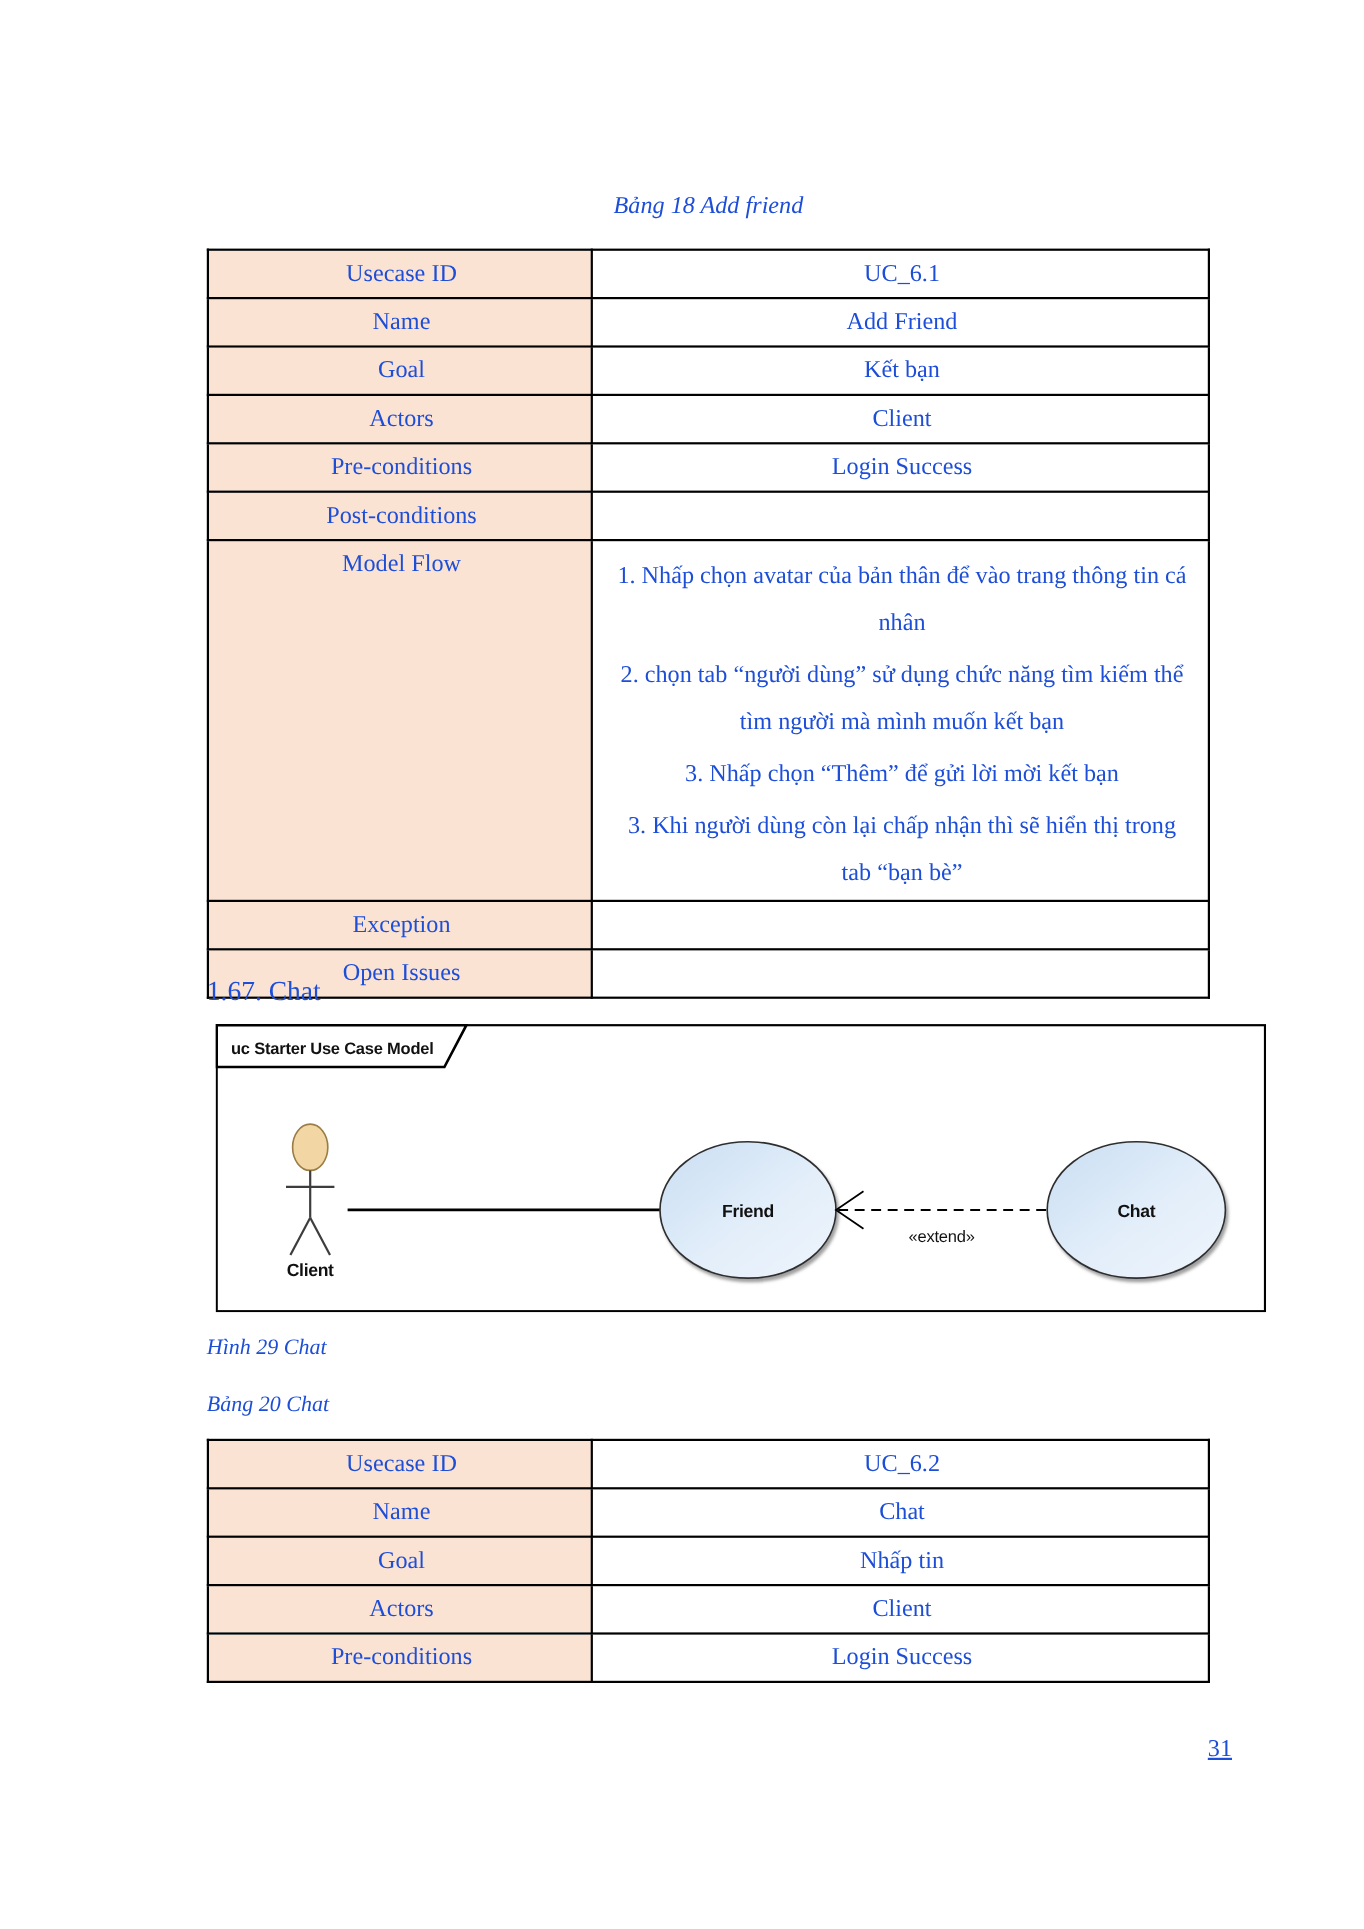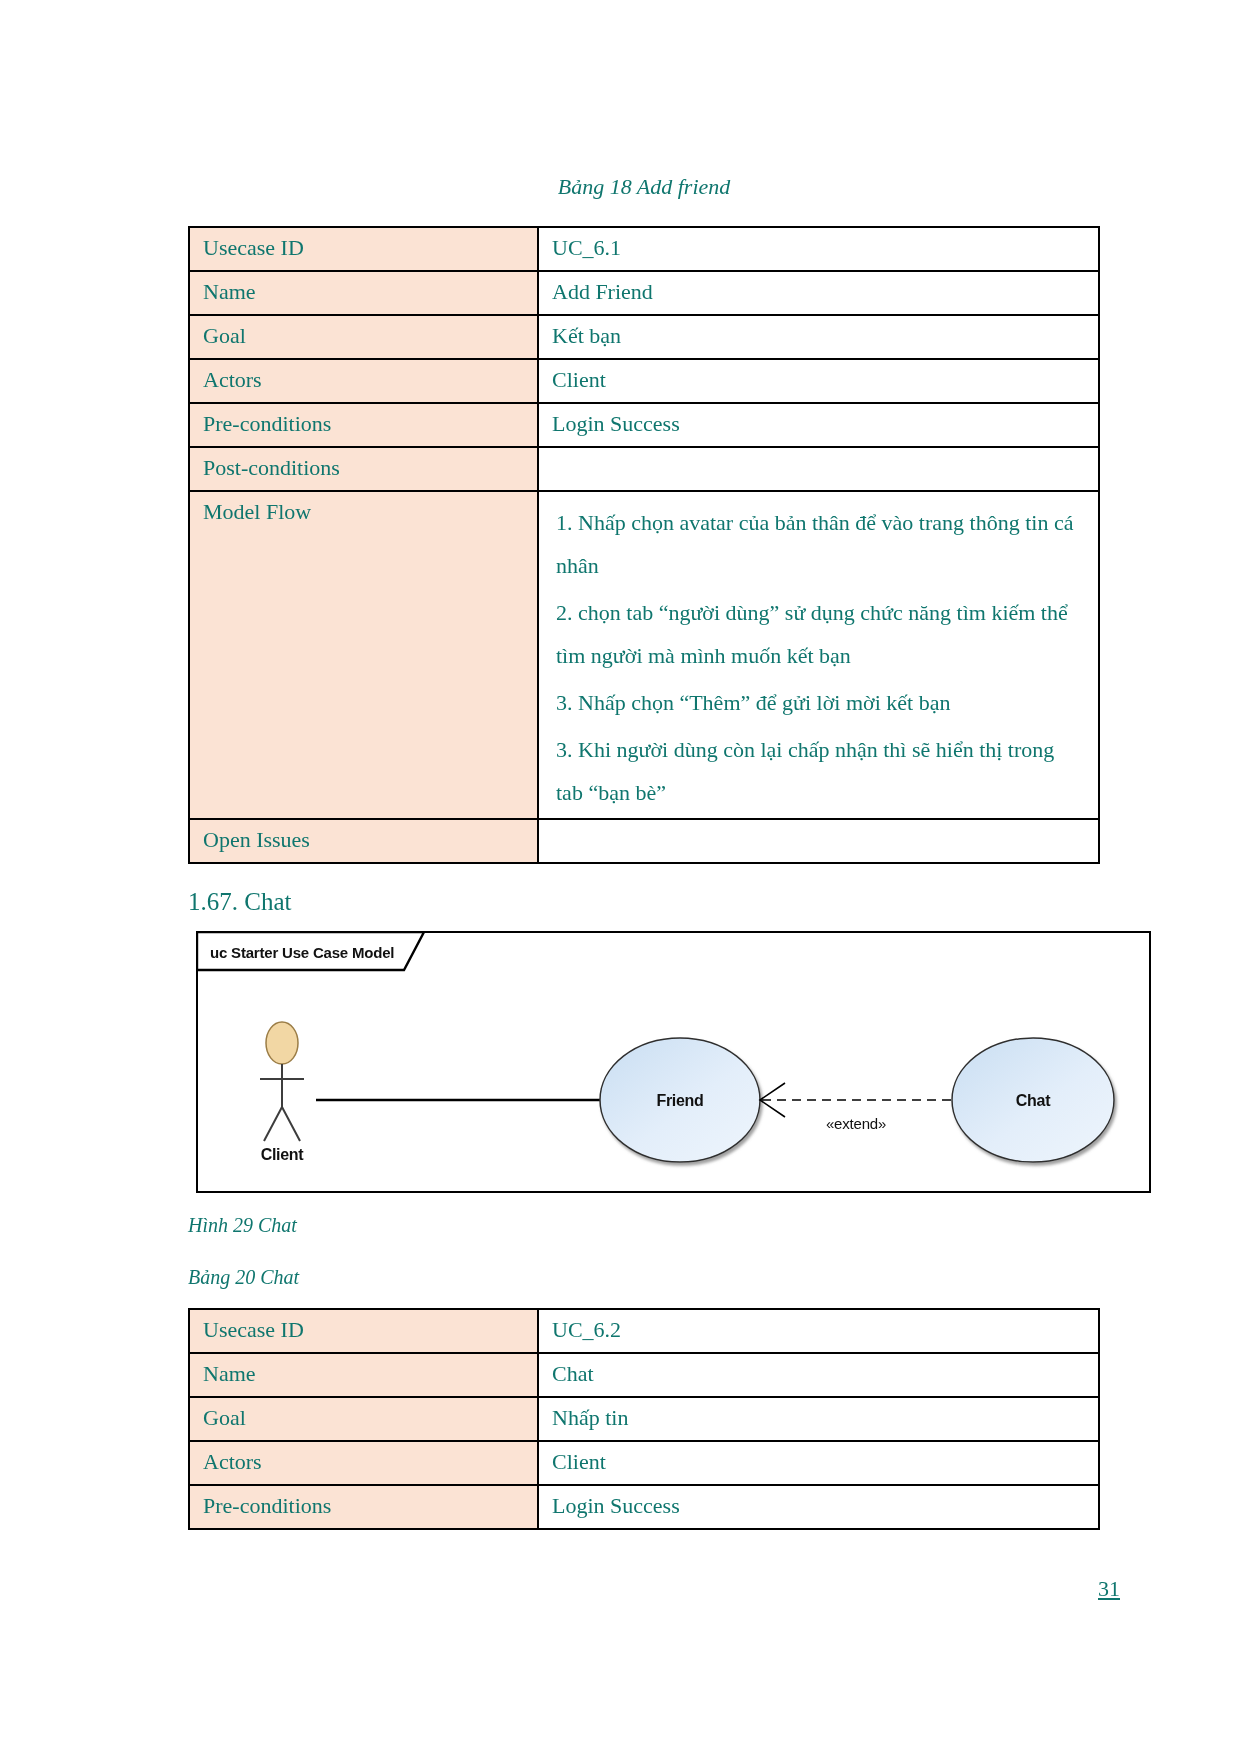--- a/index.html
+++ b/index.html
@@ -1,21 +1,21 @@
 <!DOCTYPE html>
 <html><head>
 <meta charset="utf-8">
 <style>
   html,body{margin:0;padding:0;background:#e8e8e8;}
   .page{
     position:relative;
     width:1240px;height:1754px;
     background:#ffffff;
     font-family:"Liberation Serif", serif;
-    color:#0f766e;
+    color:#1d4ed8;
     margin:0 auto;
     overflow:hidden;
   }
   .doc-title{
     position:absolute;left:188px;top:172px;width:912px;
     text-align:center;font-style:italic;font-size:22px;line-height:30px;
   }
   .uc-table{
     position:absolute;left:188px;width:912px;
     border-collapse:collapse;table-layout:fixed;
@@ -25,21 +25,21 @@
     border:2px solid #000;
     vertical-align:top;
     padding:5px 10px 0 13px;
     line-height:30px;
     overflow:hidden;
   }
   .uc-table td.lbl{
     width:324px;
     background:#fbe3d4;
   }
-  .uc-table tr{height:44px;}
+  .uc-table tr{height:44px;text-align:center;}
   #table-addfriend{top:226px;}
   #table-chat{top:1308px;}
   tr.mainflow-row{height:305px;}
   .step{line-height:43px;margin:4px;}
   .section-heading{
     position:absolute;left:188px;top:886px;
     font-size:25px;line-height:32px;
   }
   .fig-caption{
     position:absolute;left:188px;width:912px;text-align:left;
@@ -96,20 +96,24 @@
         <td></td>
       </tr>
       <tr class="mainflow-row">
         <td class="lbl">Model Flow</td>
         <td>
           <div class="step">1. Nhấp chọn avatar của bản thân để vào trang thông tin cá nhân</div>
           <div class="step">2. chọn tab “người dùng” sử dụng chức năng tìm kiếm thể tìm người mà mình muốn kết bạn</div>
           <div class="step">3. Nhấp chọn “Thêm” để gửi lời mời kết bạn</div>
           <div class="step">3. Khi người dùng còn lại chấp nhận thì sẽ hiển thị trong tab “bạn bè”</div>
         </td>
+      </tr>
+      <tr>
+        <td class="lbl">Exception</td>
+        <td></td>
       </tr>
       <tr>
         <td class="lbl">Open Issues</td>
         <td></td>
       </tr>
     </tbody>
   </table>
 
   <div class="section-heading">1.67. Chat</div>
 

